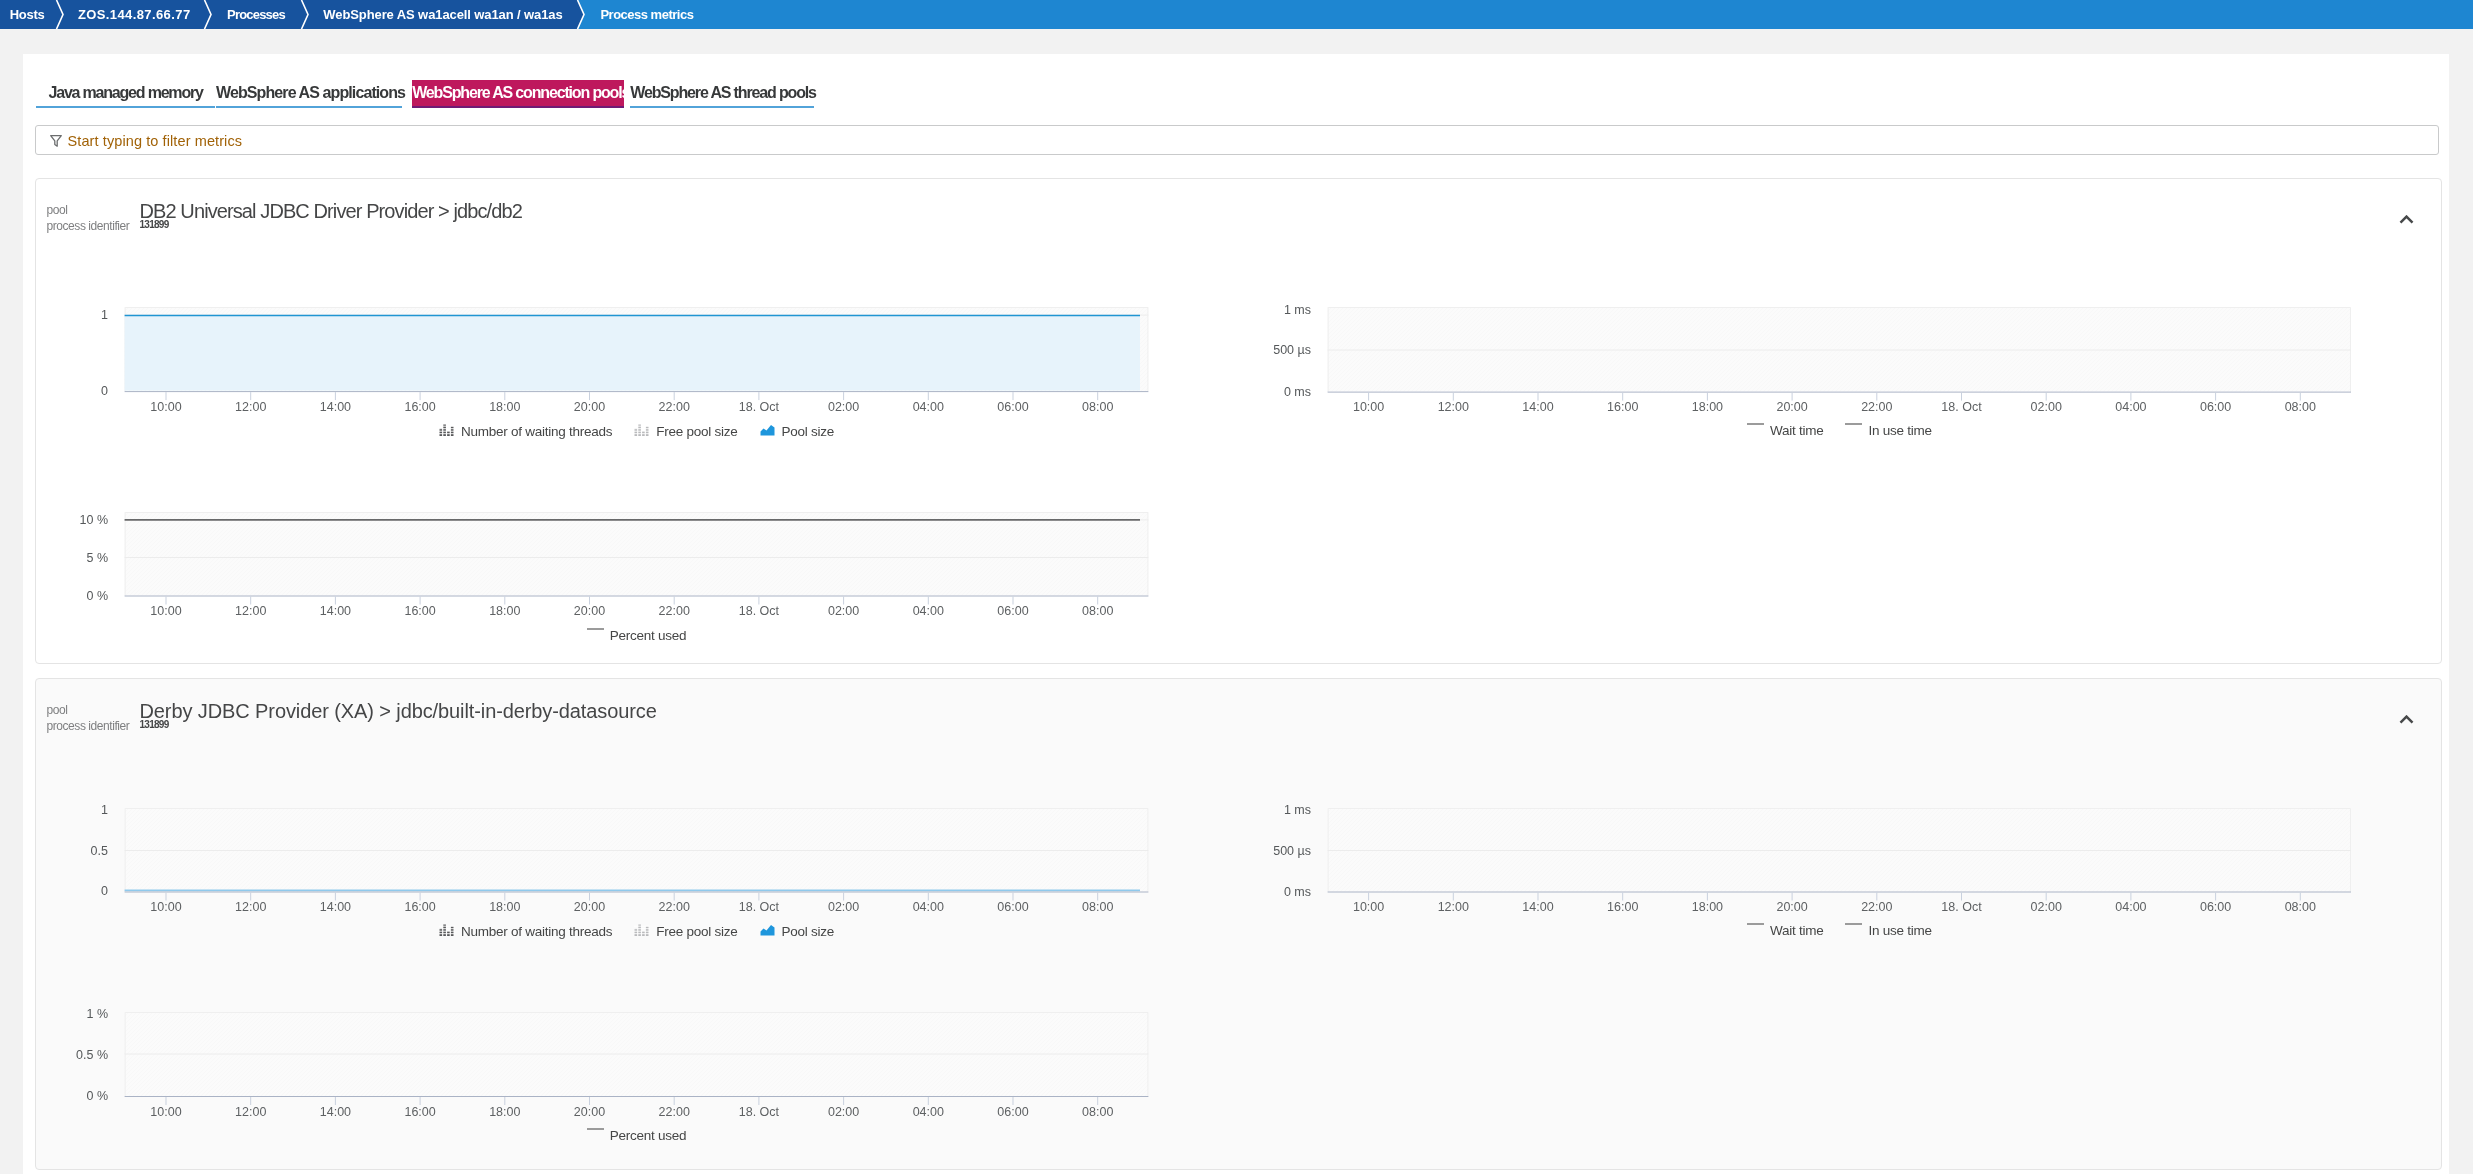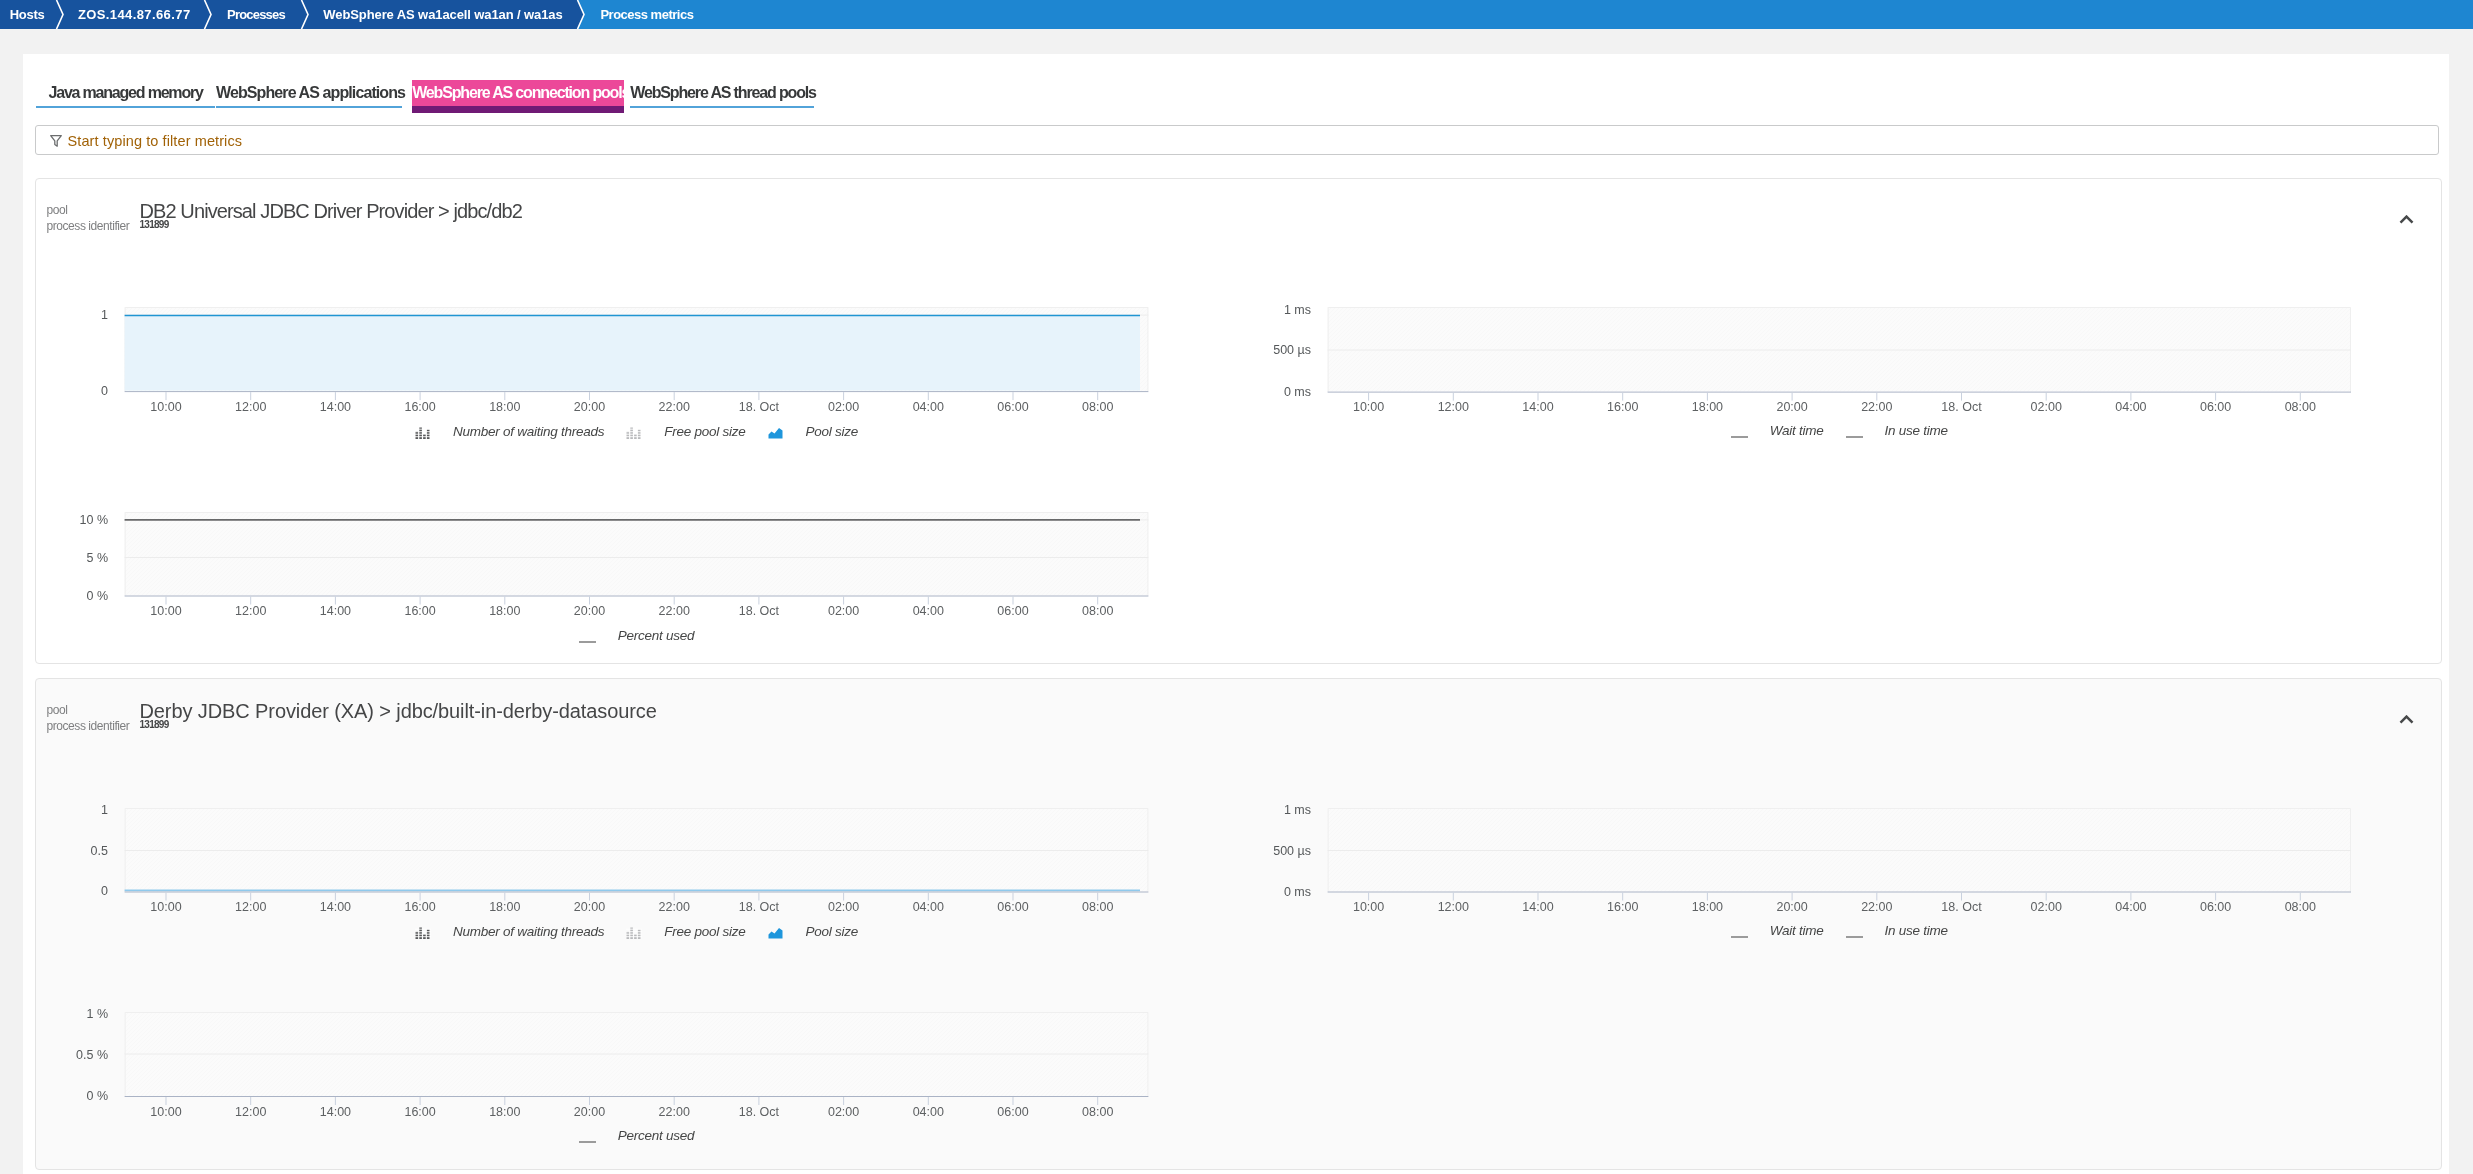--- a/index.html
+++ b/index.html
@@ -1,24 +1,24 @@
 <!DOCTYPE html>
 <html><head><meta charset="utf-8">
 <style>
 * { margin:0; padding:0; }
 html,body { width:2473px; height:1174px; background:#f2f2f2; font-family:"Liberation Sans", sans-serif; overflow:hidden; }
 .abs { position:absolute; }
 .content { position:absolute; left:23px; top:54px; width:2426px; height:1120px; background:#fff; }
 .tab { position:absolute; top:80px; height:26px; line-height:26px; text-align:center; font-size:16px; color:#37393a; border-bottom:2px solid #52a3d9; white-space:nowrap;font-weight:bold; }
-.tab.sel { background:#ec4899; color:#fff; border-bottom:7px solid #701a75; }
+.tab.sel { background:#be185d; color:#fff; border-bottom:2px solid #701a75; }
 .lbl { font-size:12px; color:#7e7f80; letter-spacing:-0.44px; }
 .ttl { font-size:20px; color:#454647; }
 .pid { font-size:10px; font-weight:bold; color:#454647; letter-spacing:-0.73px; }
 .leg { display:flex; justify-content:center; align-items:center; gap:22px; height:16px; font-size:13.5px; color:#454646; letter-spacing:-0.25px; }
-.li { display:inline-flex; align-items:flex-end; gap:22px; white-space:nowrap;font-style:italic; }
+.li { display:inline-flex; align-items:flex-start; gap:6px; white-space:nowrap; }
 .li svg { flex:0 0 auto; }
 </style></head>
 <body>
 <svg class="abs" style="left:0;top:0" width="2473" height="29">
 <rect x="0" y="0" width="2473" height="29" fill="#1e86d1"></rect>
 <path d="M0,0 H577.5 L584,14.5 L577.5,29 H0 Z" fill="#17539e"></path>
 <path d="M56.5,0 L63,14.5 L56.5,29" fill="none" stroke="#ffffff" stroke-width="1.6"></path>
 <path d="M204.5,0 L211,14.5 L204.5,29" fill="none" stroke="#ffffff" stroke-width="1.6"></path>
 <path d="M301.5,0 L308,14.5 L301.5,29" fill="none" stroke="#ffffff" stroke-width="1.6"></path>
 <path d="M577.5,0 L584,14.5 L577.5,29" fill="none" stroke="#ffffff" stroke-width="1.6"></path>

